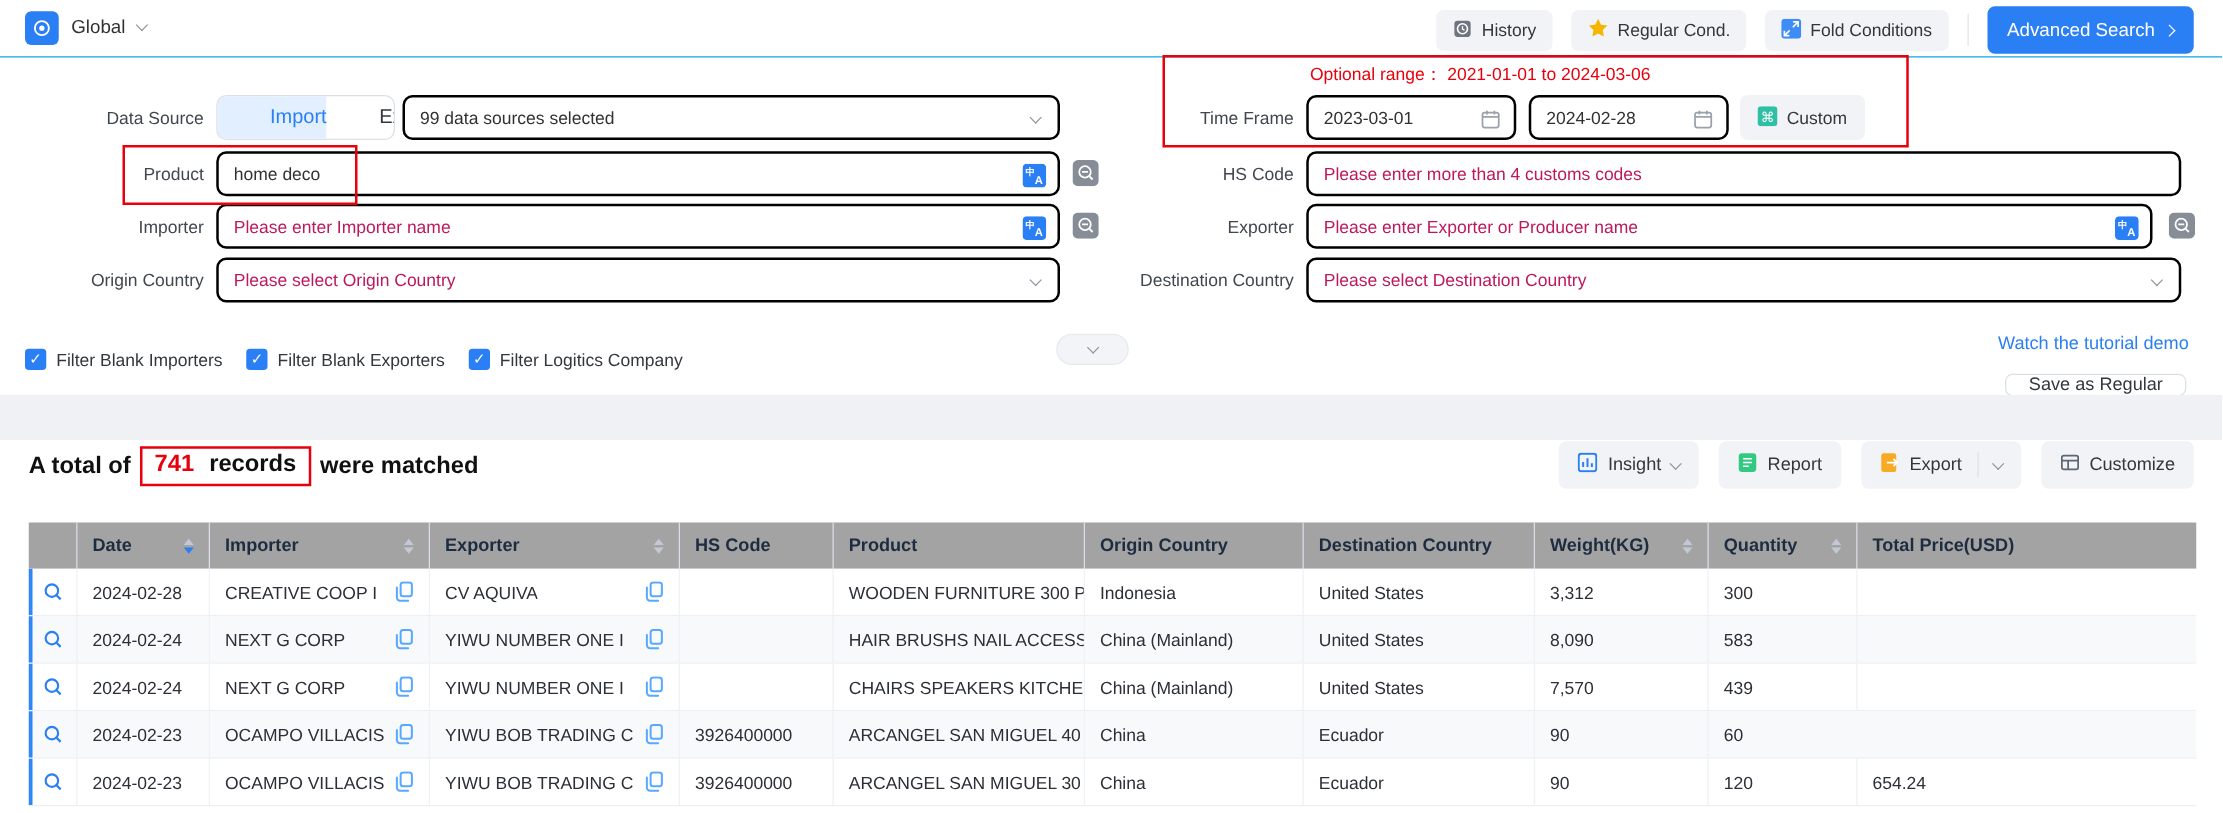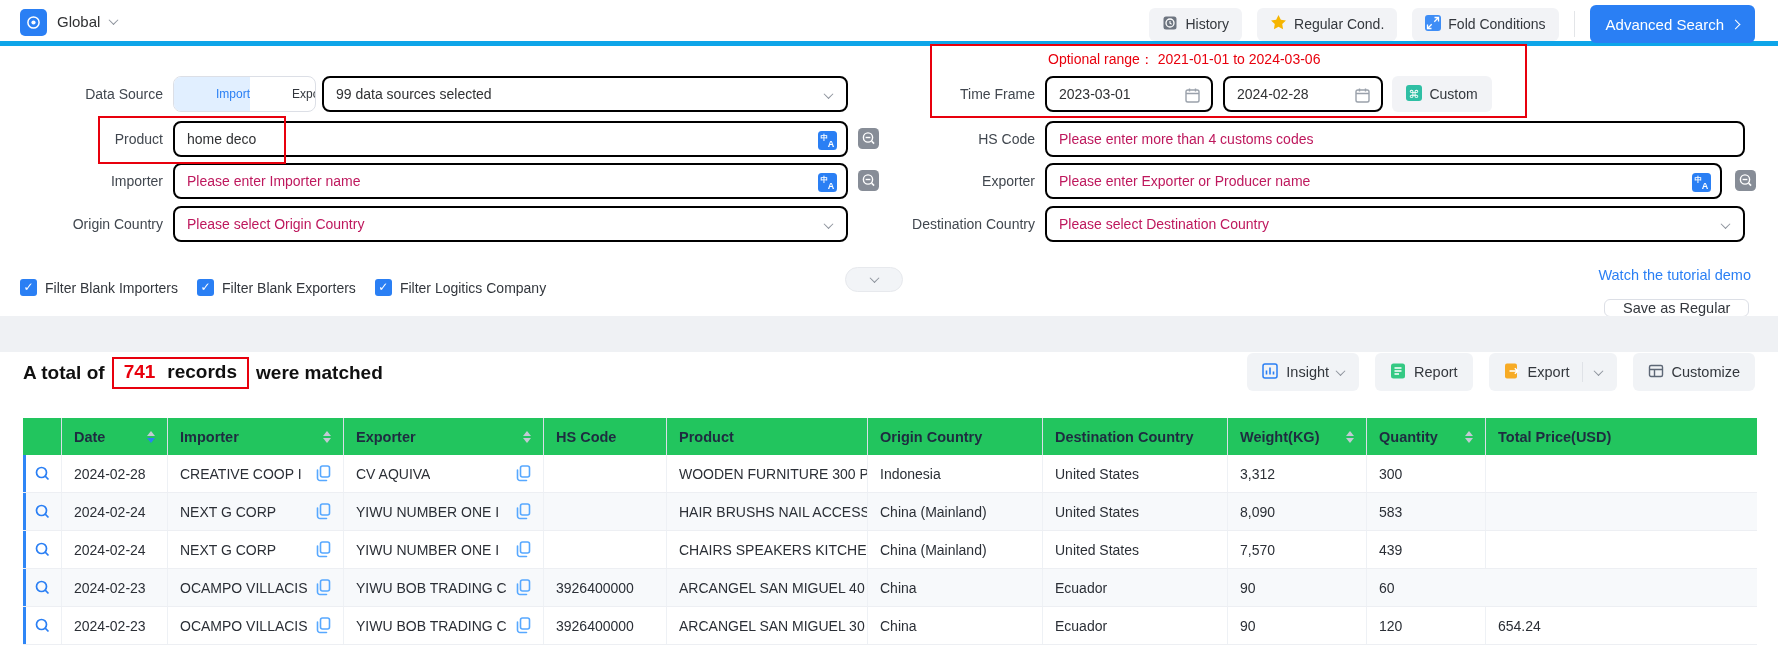--- a/index.html
+++ b/index.html
@@ -1,38 +1,38 @@
 <!DOCTYPE html>
 <html><head>
 <meta charset="utf-8">
 <style>
   * { margin:0; padding:0; box-sizing:border-box; }
   html,body { background:#fff; }
   body { font-family:"Liberation Sans","DejaVu Sans",sans-serif; }
   #app { position:relative; width:1778px; height:650px; overflow:hidden; background:#fff; }
 
   
-  .topbar { position:absolute; left:0; top:0; right:0; height:46px; background:#fff; border-bottom:5px solid #0ea5e9; }
+  .topbar { position:absolute; left:0; top:0; right:0; height:46px; background:#fff; border-bottom:1px solid #0ea5e9; }
   .logo { position:absolute; left:20px; top:9px; width:27px; height:27px; background:#2a7ff4; border-radius:5px; display:flex; align-items:center; justify-content:center; }
   .region { position:absolute; left:57px; top:13px; font-size:15px; color:#303133; display:flex; align-items:center; gap:10px; }
   .chev { display:inline-block; width:7px; height:7px; border-right:1.6px solid #8d939c; border-bottom:1.6px solid #8d939c; transform:rotate(45deg) translate(-1px,-1px); }
   .topbar-right { position:absolute; right:23px; top:5px; height:38px; display:flex; align-items:center; gap:15px; }
   .btn-gray { height:33px; background:#f2f3f6; border-radius:6px; display:flex; align-items:center; gap:7px; padding:0 13px; font-size:14px; color:#33373d; cursor:pointer; white-space:nowrap; }
   .vdiv { width:1px; height:26px; background:#e3e5e8; }
   .btn-adv { height:38px; background:#2a7ff4; color:#fff; border-radius:6px; display:flex; align-items:center; gap:8px; padding:0 16px; font-size:15px; cursor:pointer; }
   .chev-r { display:inline-block; width:7px; height:7px; border-right:1.8px solid #fff; border-bottom:1.8px solid #fff; transform:rotate(-45deg); }
 
   
   .flabel { position:absolute; width:163px; text-align:right; font-size:14px; color:#41474f; line-height:36px; }
   .flabel-r { position:absolute; left:845px; width:190px; text-align:right; font-size:14px; color:#41474f; line-height:36px; }
   .field { position:absolute; height:36px; border:2px solid #000000; border-radius:8px; background:#fff; display:flex; align-items:center; padding:0 12px; font-size:14px; color:#303133; }
   .ph { color:#be185d; }
   .sel-chev { position:absolute; right:14px; top:14px; }
   .seg { position:absolute; left:173px; width:143px; height:36px; border:1px solid #dcdfe6; border-radius:8px; display:flex; overflow:hidden; background:#fff; }
-  .seg-item { flex:1; display:flex; align-items:center; justify-content:center; font-size:12px; color:#33373d; cursor:pointer;padding-left:42px; }
+  .seg-item { flex:1; display:flex; align-items:center; justify-content:center; font-size:16px; color:#33373d; cursor:pointer;padding-left:42px; }
   .seg-item.active { background:#e1efff; color:#2a7ff4; }
   .seg-sep { width:1px; background:#e4e7ec; }
   .icon-in { position:absolute; right:9px; top:8px; }
   .icon-out { position:absolute; top:7px; }
   .redbox { position:absolute; border:2px solid #e8000d; pointer-events:none; z-index:5; }
   .optional { position:absolute; left:1048px; top:51px; font-size:14px; color:#e8000d; z-index:6; }
   .cal { position:absolute; right:10px; top:9px; }
 
   .filters { position:absolute; left:20px; top:279px; display:flex; align-items:center; gap:19px; }
   .filter { display:flex; align-items:center; gap:8px; font-size:14px; color:#33373d; cursor:pointer; }
@@ -48,21 +48,21 @@
   
   .summary { position:absolute; left:23px; top:352px; height:42px; display:flex; align-items:center; gap:7px; font-size:19px; font-weight:bold; color:#101010; }
   .count-box { border:2px solid #e8000d; padding:2px 10px 4px 10px; display:flex; gap:12px; align-items:center; }
   .count { color:#e8000d; }
   .result-actions { position:absolute; right:23px; top:353px; height:38px; display:flex; align-items:center; gap:16px; }
   .btn-gray2 { height:38px; background:#f1f3f6; border-radius:6px; display:flex; align-items:center; gap:8px; padding:0 15px; font-size:14.5px; color:#33373d; cursor:pointer; }
   .in-sep { width:1px; height:20px; background:#dfe2e7; margin:0 4px; }
 
   
   .table { position:absolute; left:23px; top:418px; width:1734px; }
-  .thead { display:flex; height:37px; background:#22c55e; }
+  .thead { display:flex; height:37px; background:#a3a3a3; }
   .th { display:flex; align-items:center; padding:0 12px; font-size:14.5px; font-weight:bold; color:#1e2c40; border-right:1px solid #d9dee8; overflow:hidden; white-space:nowrap; }
   .th:last-child { border-right:none; }
   .tr { display:flex; height:38px; border-bottom:1px solid #edeff3; position:relative; background:#fff; }
   .tr:nth-child(even) { background:#f7f9fb; }
   .tr::before { content:''; position:absolute; left:0; top:0; bottom:0; width:3px; background:#2f86f6; }
   .td { display:flex; align-items:center; padding:0 12px; font-size:14px; color:#2b2f36; border-right:1px solid #eef1f5; overflow:hidden; white-space:nowrap; }
   .td:last-child { border-right:none; }
   .c0 { width:39px; justify-content:center; padding:0; }
   .c1 { width:106px; } .c2 { width:176px; } .c3 { width:200px; } .c4 { width:123px; }
   .c5 { width:201px; } .c6 { width:175px; } .c7 { width:185px; } .c8 { width:139px; }

